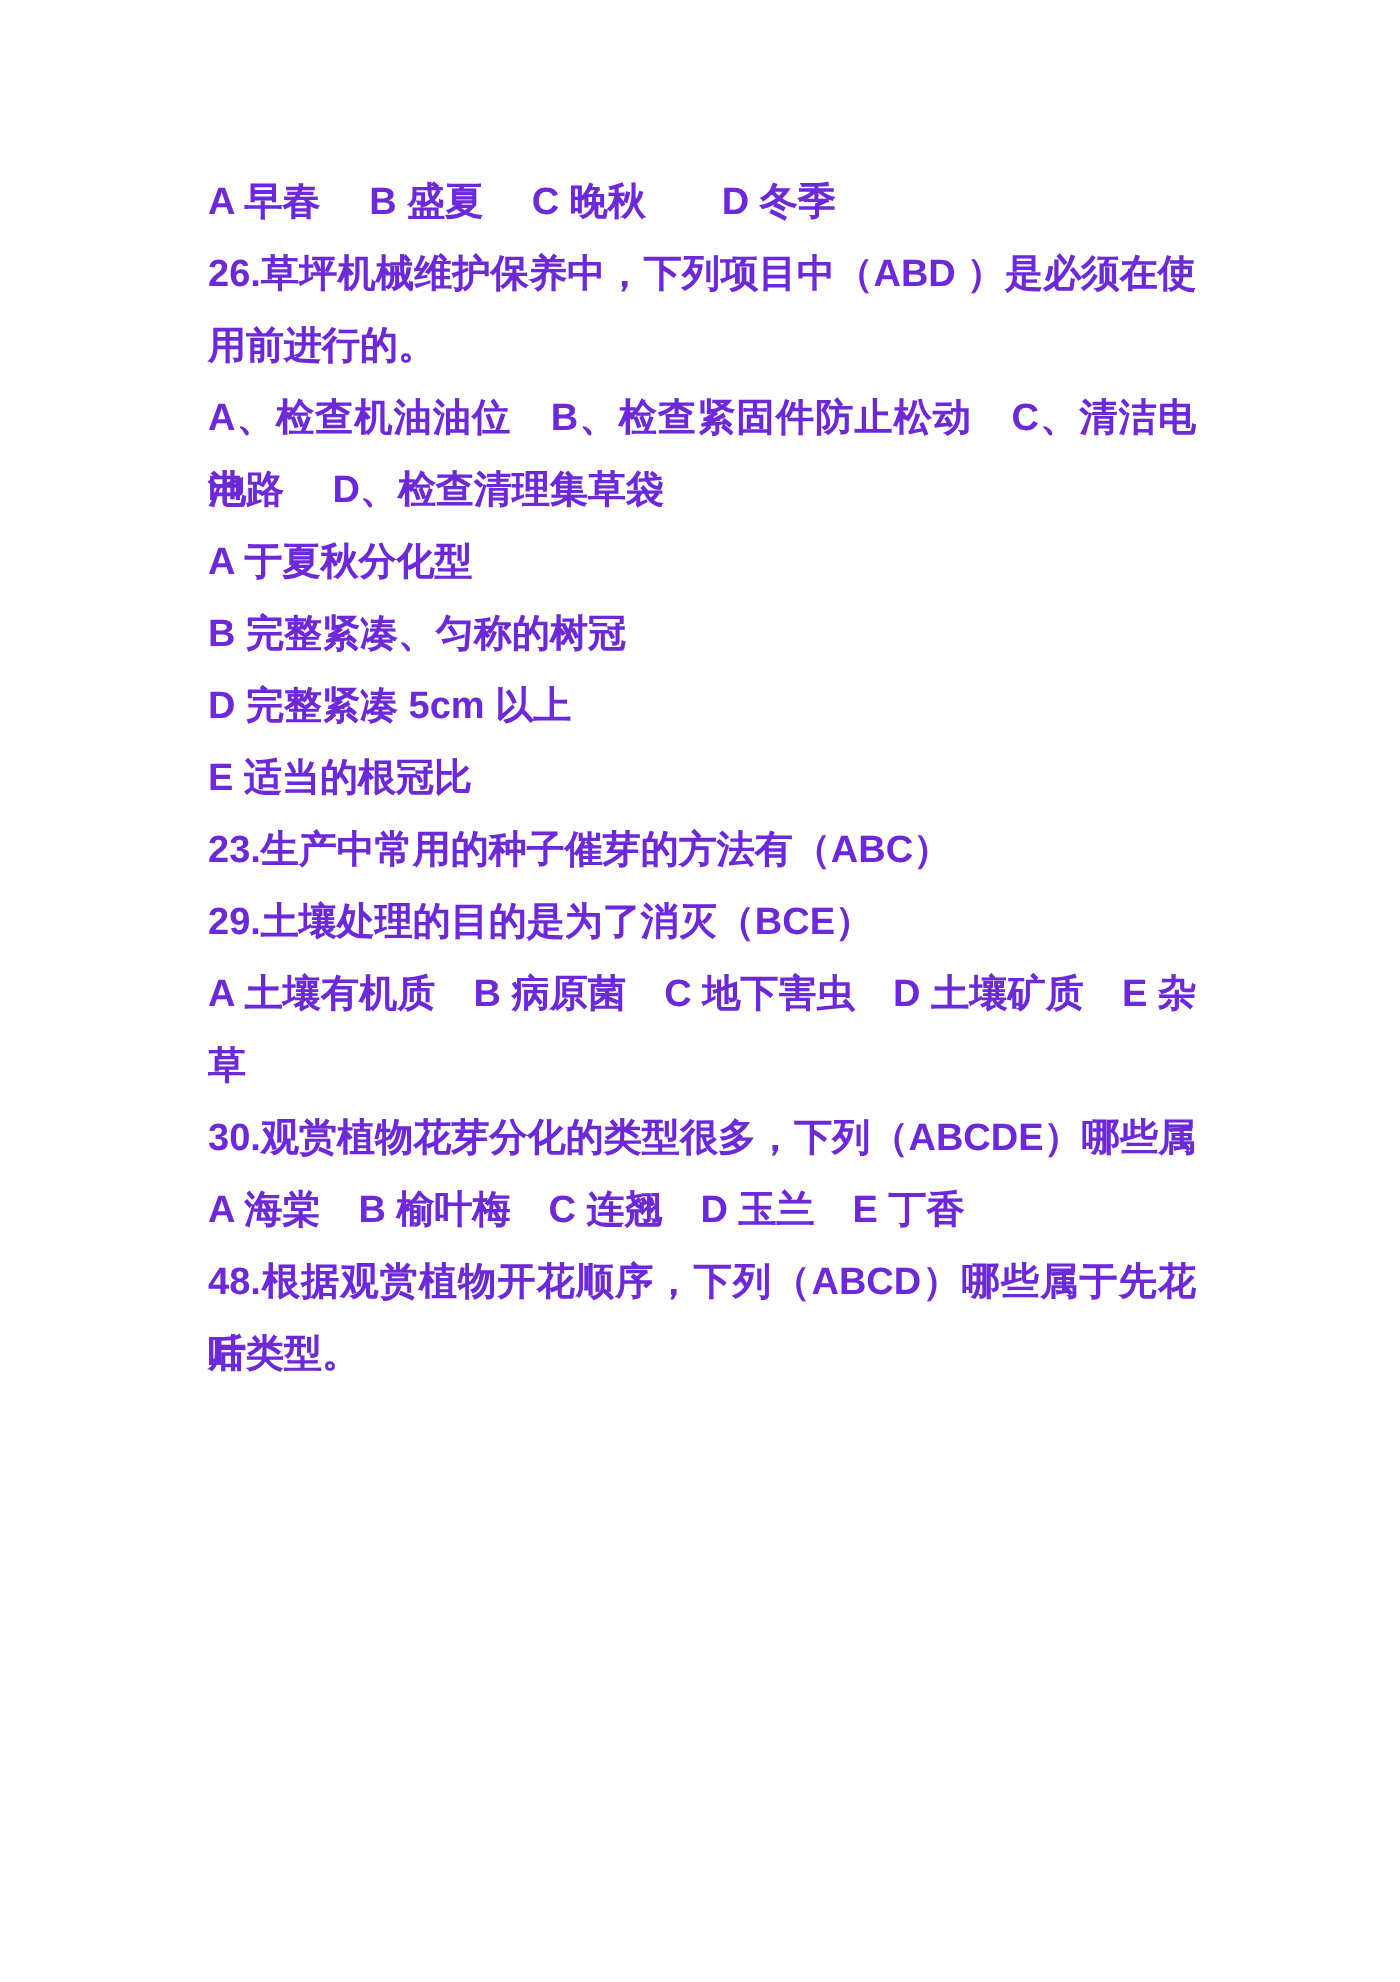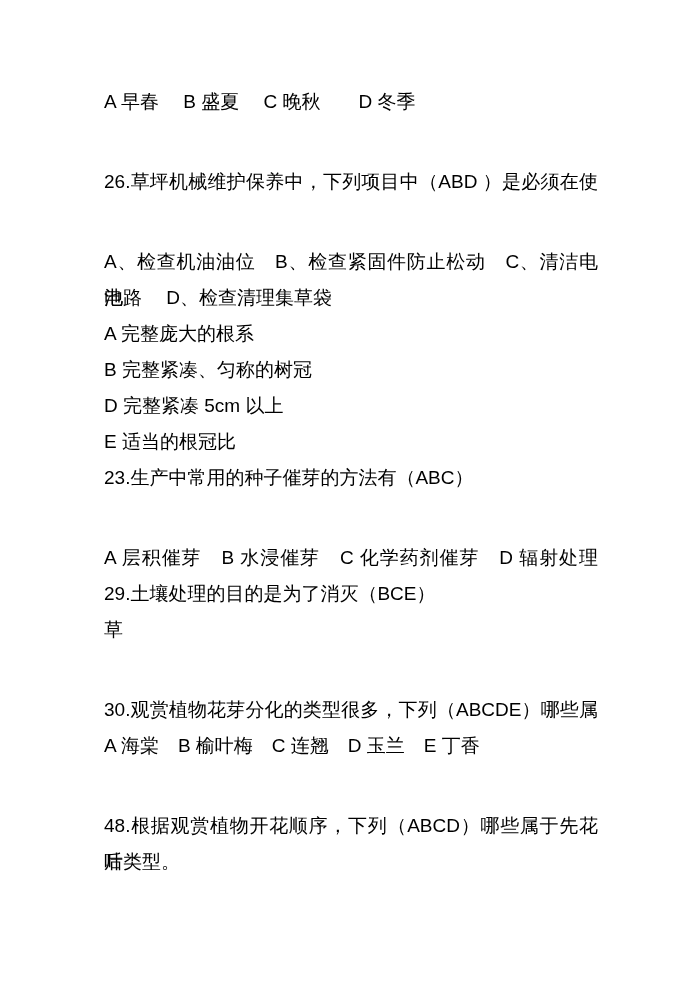--- a/index.html
+++ b/index.html
@@ -27,38 +27,38 @@
     white-space: pre;
     height: 36px;
     overflow: visible;
   }
   
   .line.full {
     white-space: pre-wrap;
     text-align: justify;
     text-align-last: justify;
     word-break: break-all;
-    margin-top: 44px;
   }
 </style>
 </head>
 <body style="background: rgb(255, 255, 255);">
 
-<div class="doc" style="color: #000000;">
+<div class="doc" style="color: #6d28d9; font-weight: bold;">
   <div id="doc-lines">
       <div class="line">A 早春　 B 盛夏　 C 晚秋　　D 冬季</div>
       <div class="line full">26.草坪机械维护保养中，下列项目中（ABD ）是必须在使</div>
+      <div class="line">用前进行的。</div>
       <div class="line full">A、检查机油油位　B、检查紧固件防止松动　C、清洁电池</div>
       <div class="line">电路　 D、检查清理集草袋</div>
-      <div class="line">A 完整庞大的根系</div>
+      <div class="line">A 于夏秋分化型</div>
       <div class="line">B 完整紧凑、匀称的树冠</div>
       <div class="line">D 完整紧凑 5cm 以上</div>
       <div class="line">E 适当的根冠比</div>
       <div class="line">23.生产中常用的种子催芽的方法有（ABC）</div>
-      <div class="line full">A 层积催芽　B 水浸催芽　C 化学药剂催芽　D 辐射处理</div>
       <div class="line">29.土壤处理的目的是为了消灭（BCE）</div>
+      <div class="line full">A 土壤有机质　B 病原菌　C 地下害虫　D 土壤矿质　E 杂</div>
       <div class="line">草</div>
       <div class="line full">30.观赏植物花芽分化的类型很多，下列（ABCDE）哪些属</div>
       <div class="line">A 海棠　B 榆叶梅　C 连翘　D 玉兰　E 丁香</div>
       <div class="line full">48.根据观赏植物开花顺序，下列（ABCD）哪些属于先花后</div>
       <div class="line">叶类型。</div>
     </div>
 </div>
 
 </body></html>

